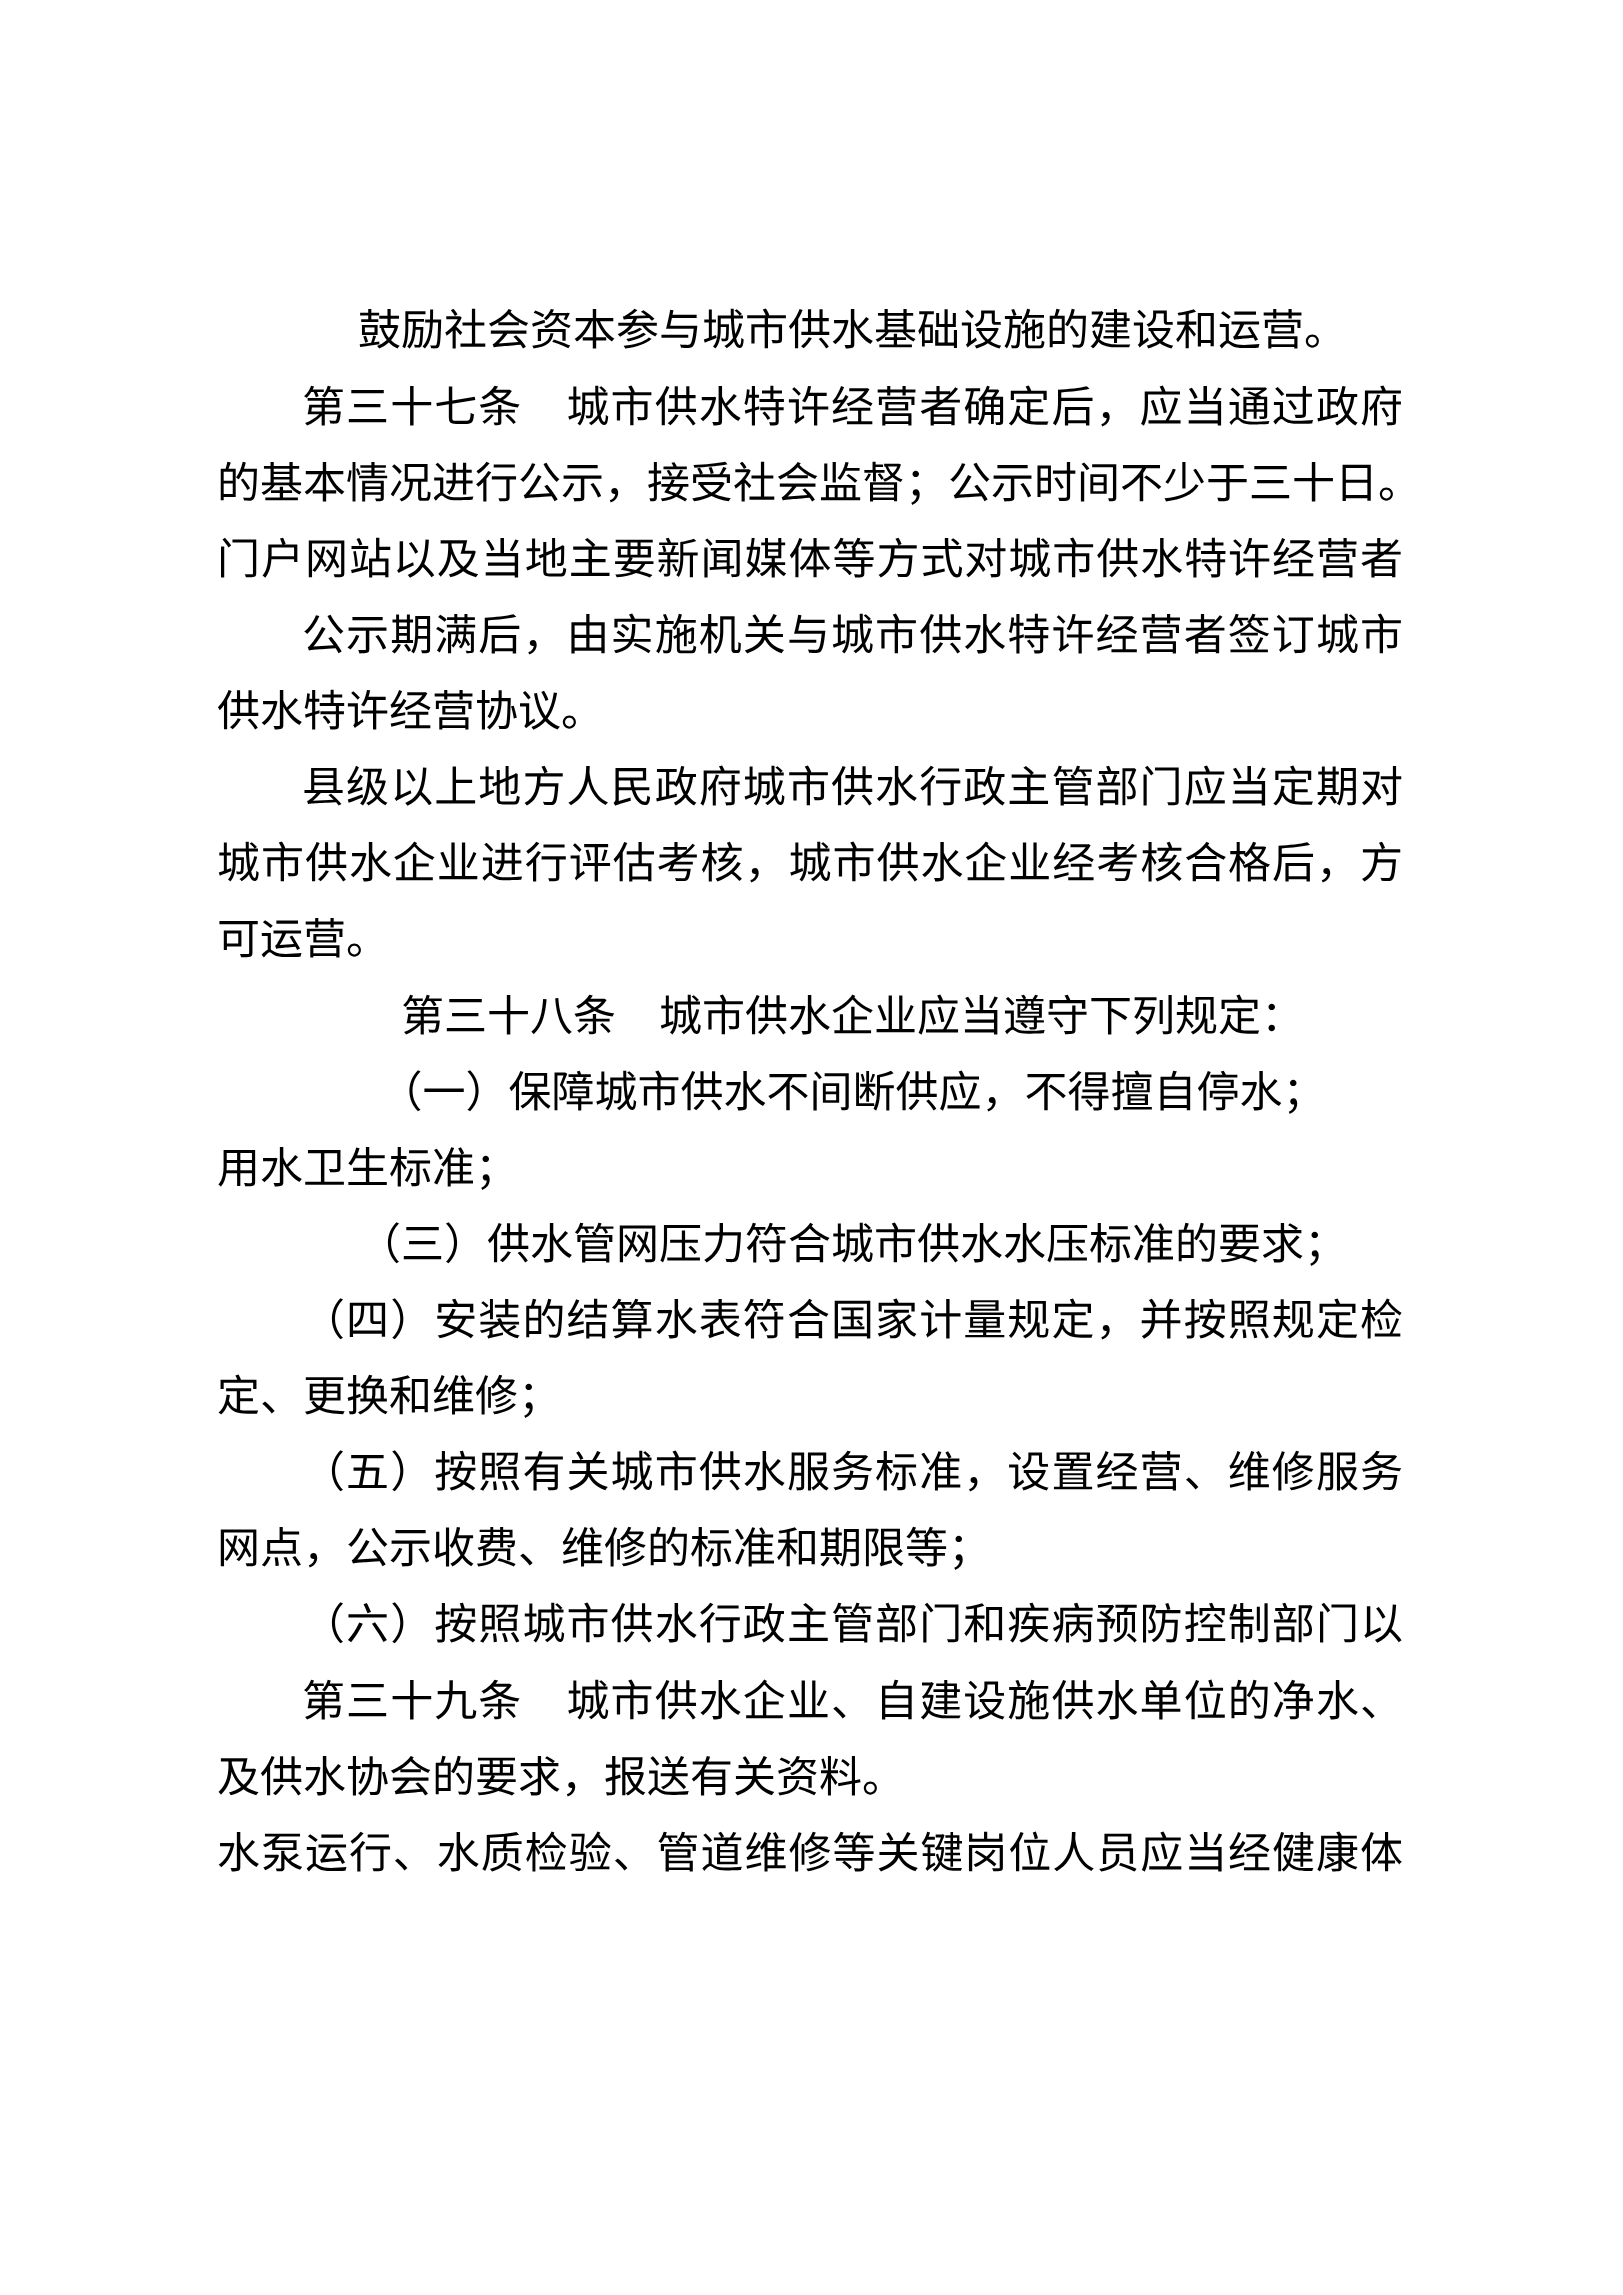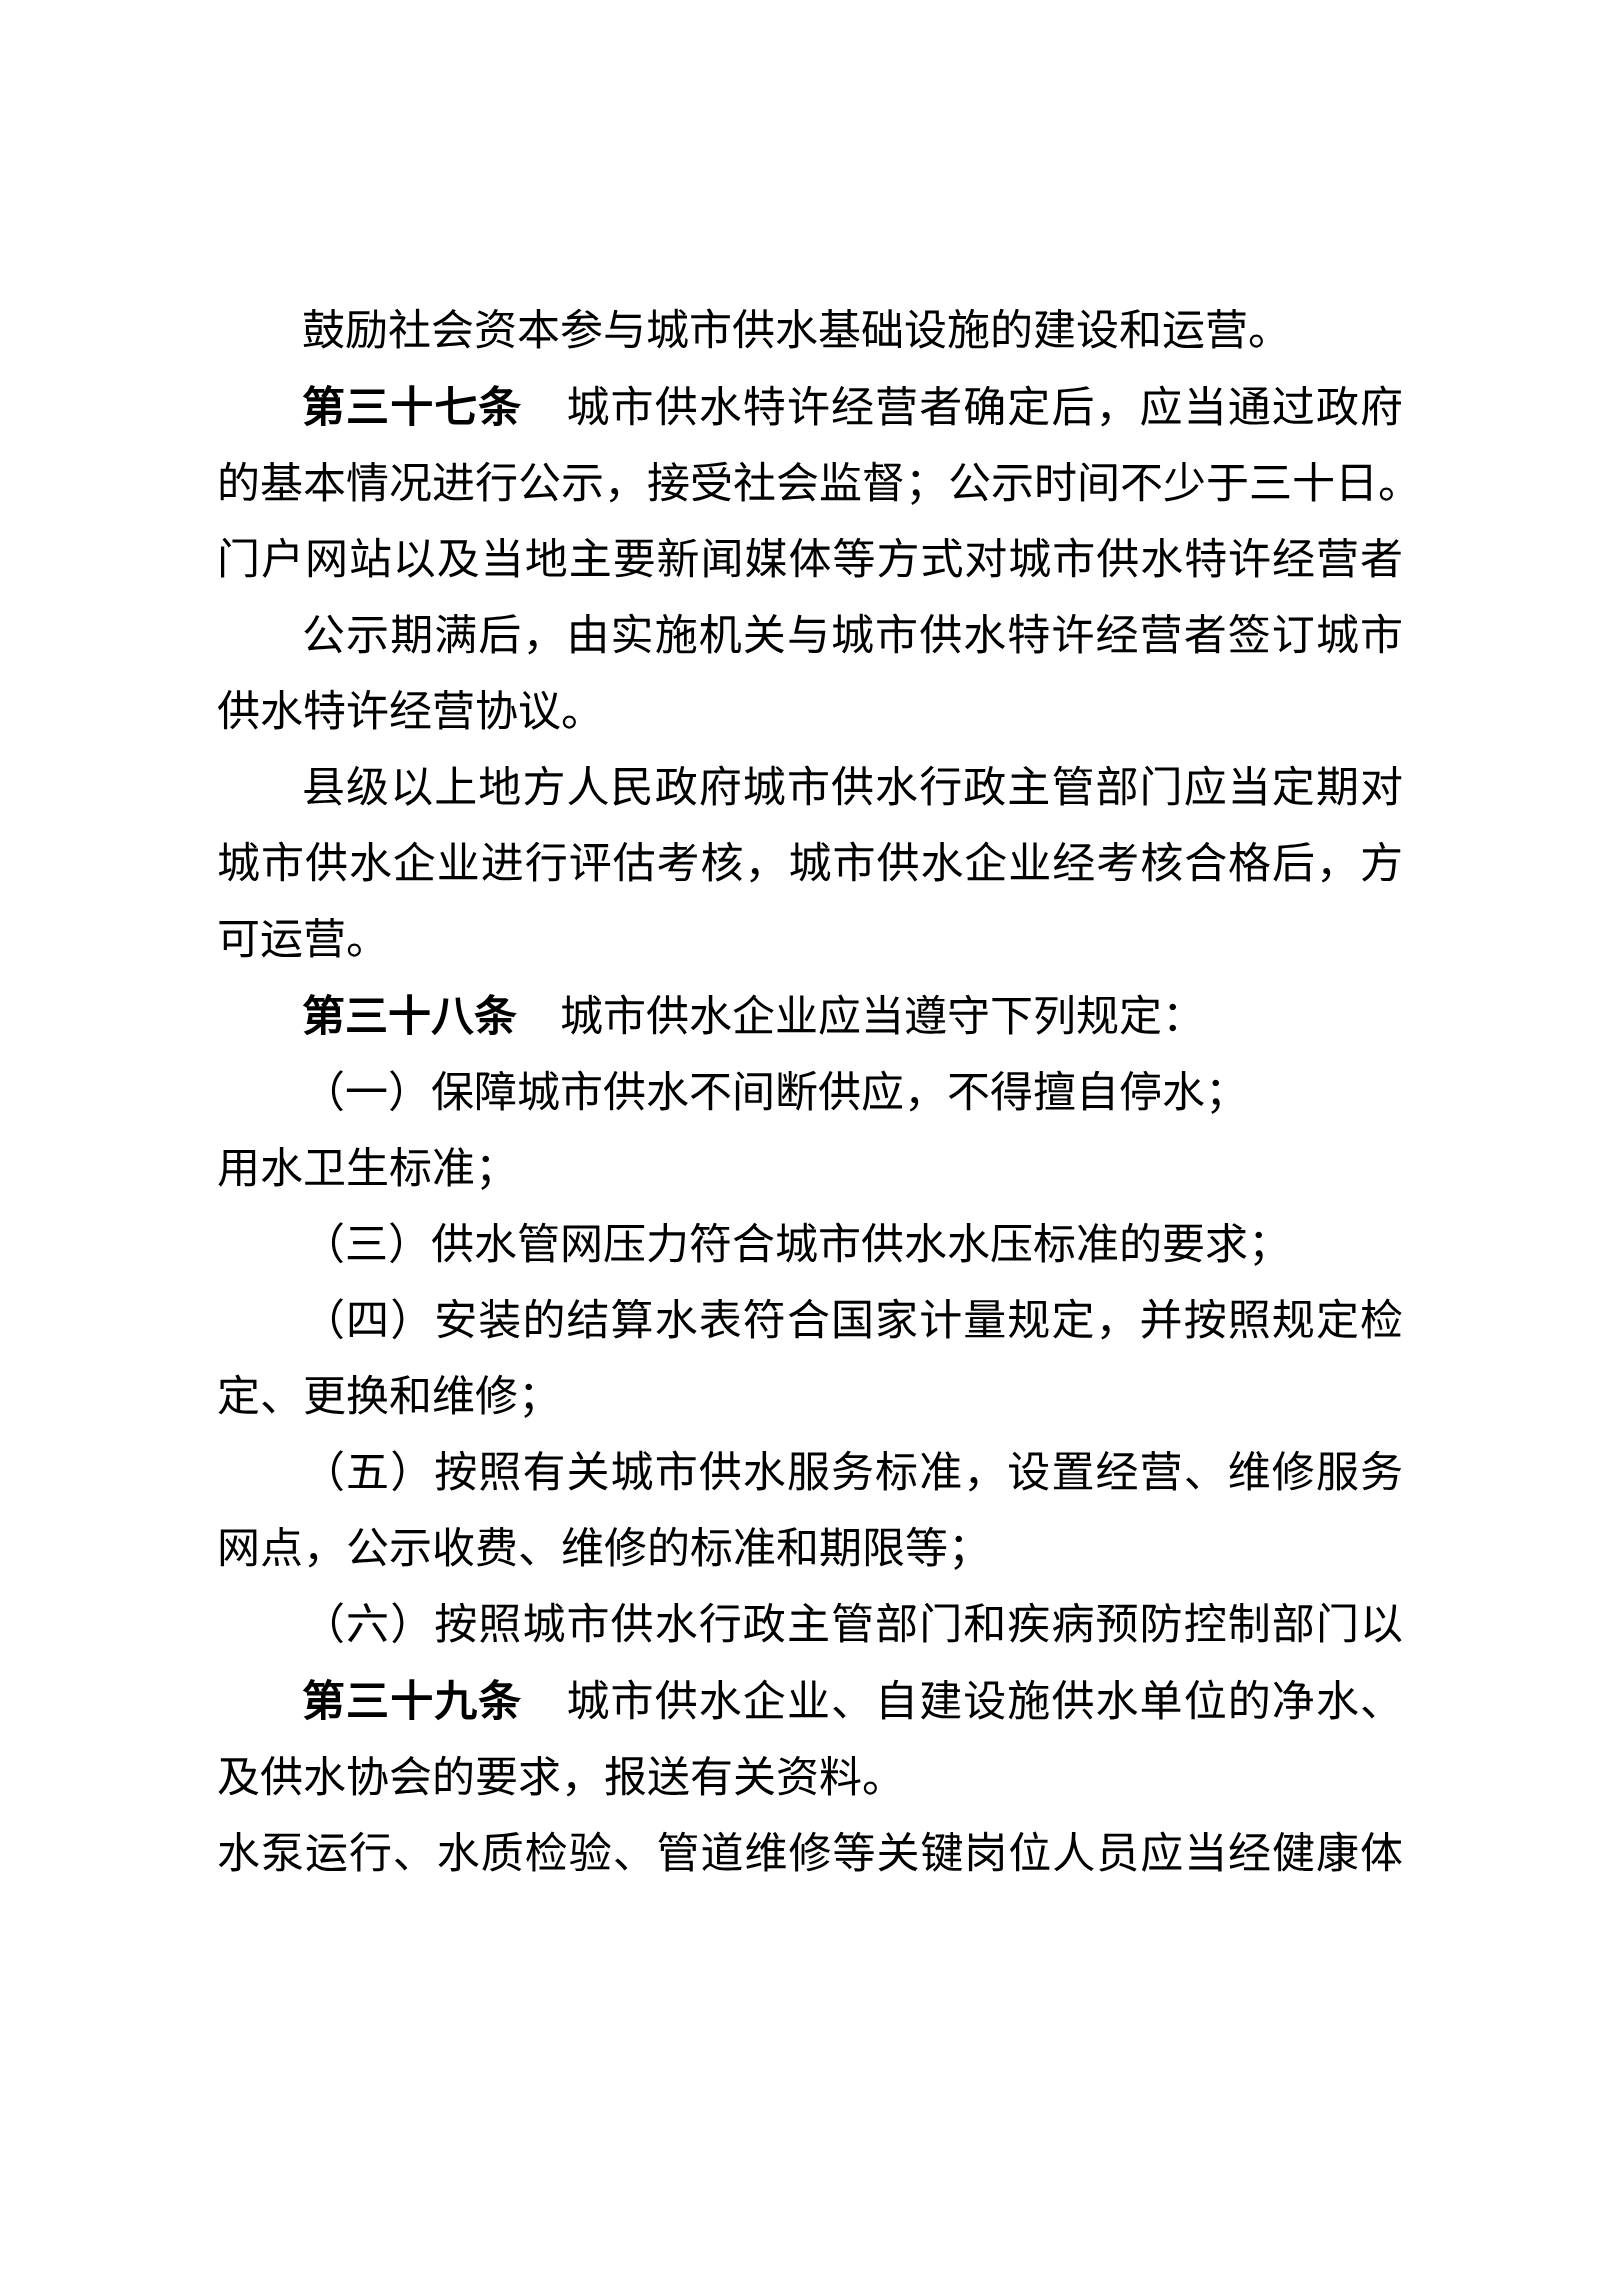--- a/index.html
+++ b/index.html
@@ -15,24 +15,24 @@
     position: absolute;
     left: 217px;
     top: 293px;
     width: 1186px;
     color: #000000;
     font-size: 43px;
     line-height: 76px;
     font-family: "Liberation Serif", "DejaVu Serif", serif;
   }
   .ln { white-space: nowrap; }
-  .indent { padding-left: 85px; }
+  .indent { padding-left: 85px; text-align: center; }
   .just { text-align: justify; text-align-last: justify; }
   .art {
-    font-weight: 700;
+    font-weight: 400;
     font-family: "Liberation Sans", "DejaVu Sans", sans-serif;
   }
 </style>
 </head>
 <body>
 
 <div class="page">
   <main class="doc">
 
     <div class="ln indent"><span>鼓励社会资本参与城市供水基础设施的建设和运营。</span></div>

